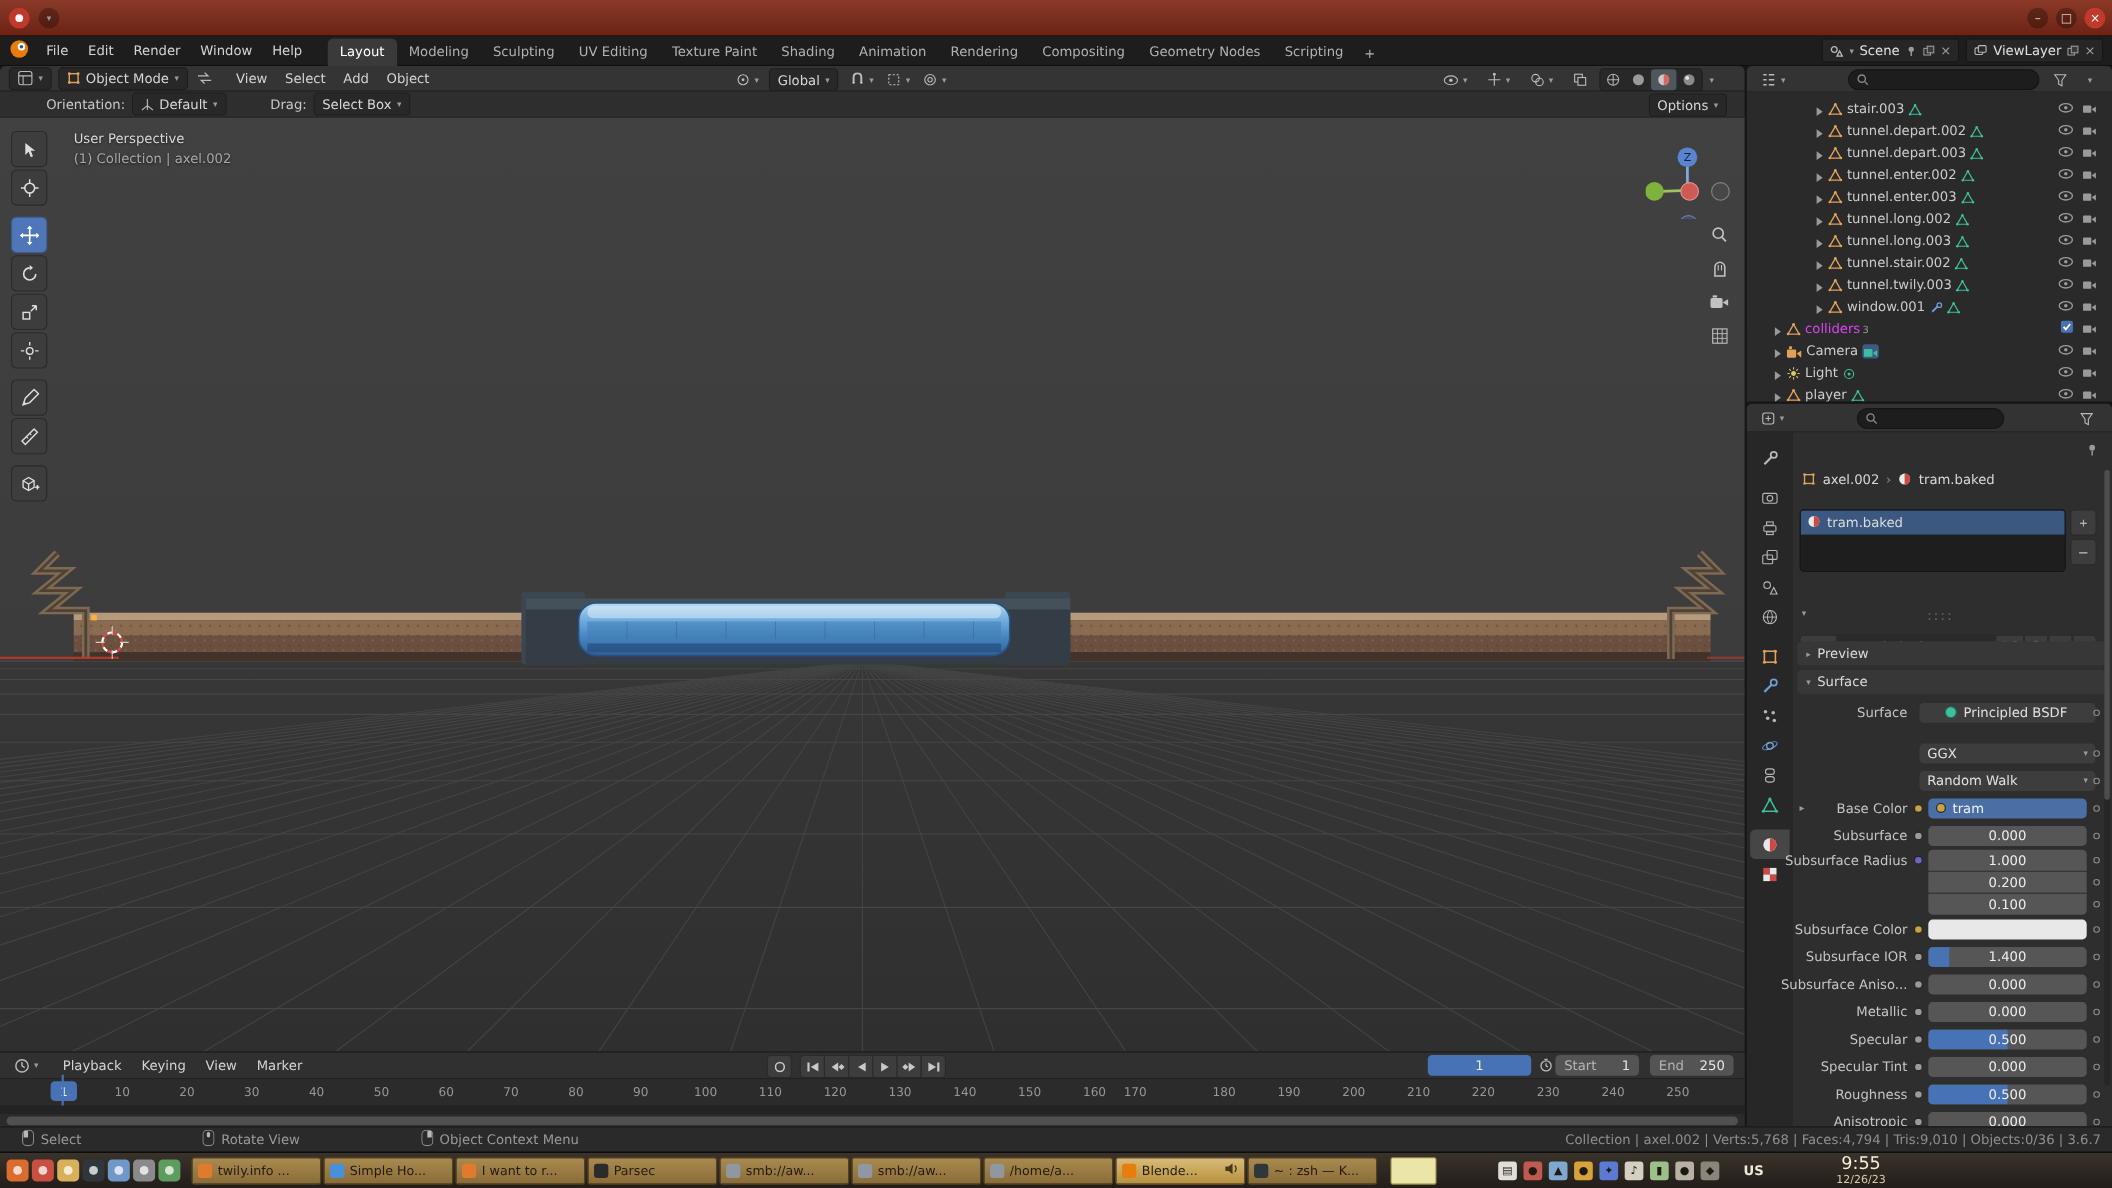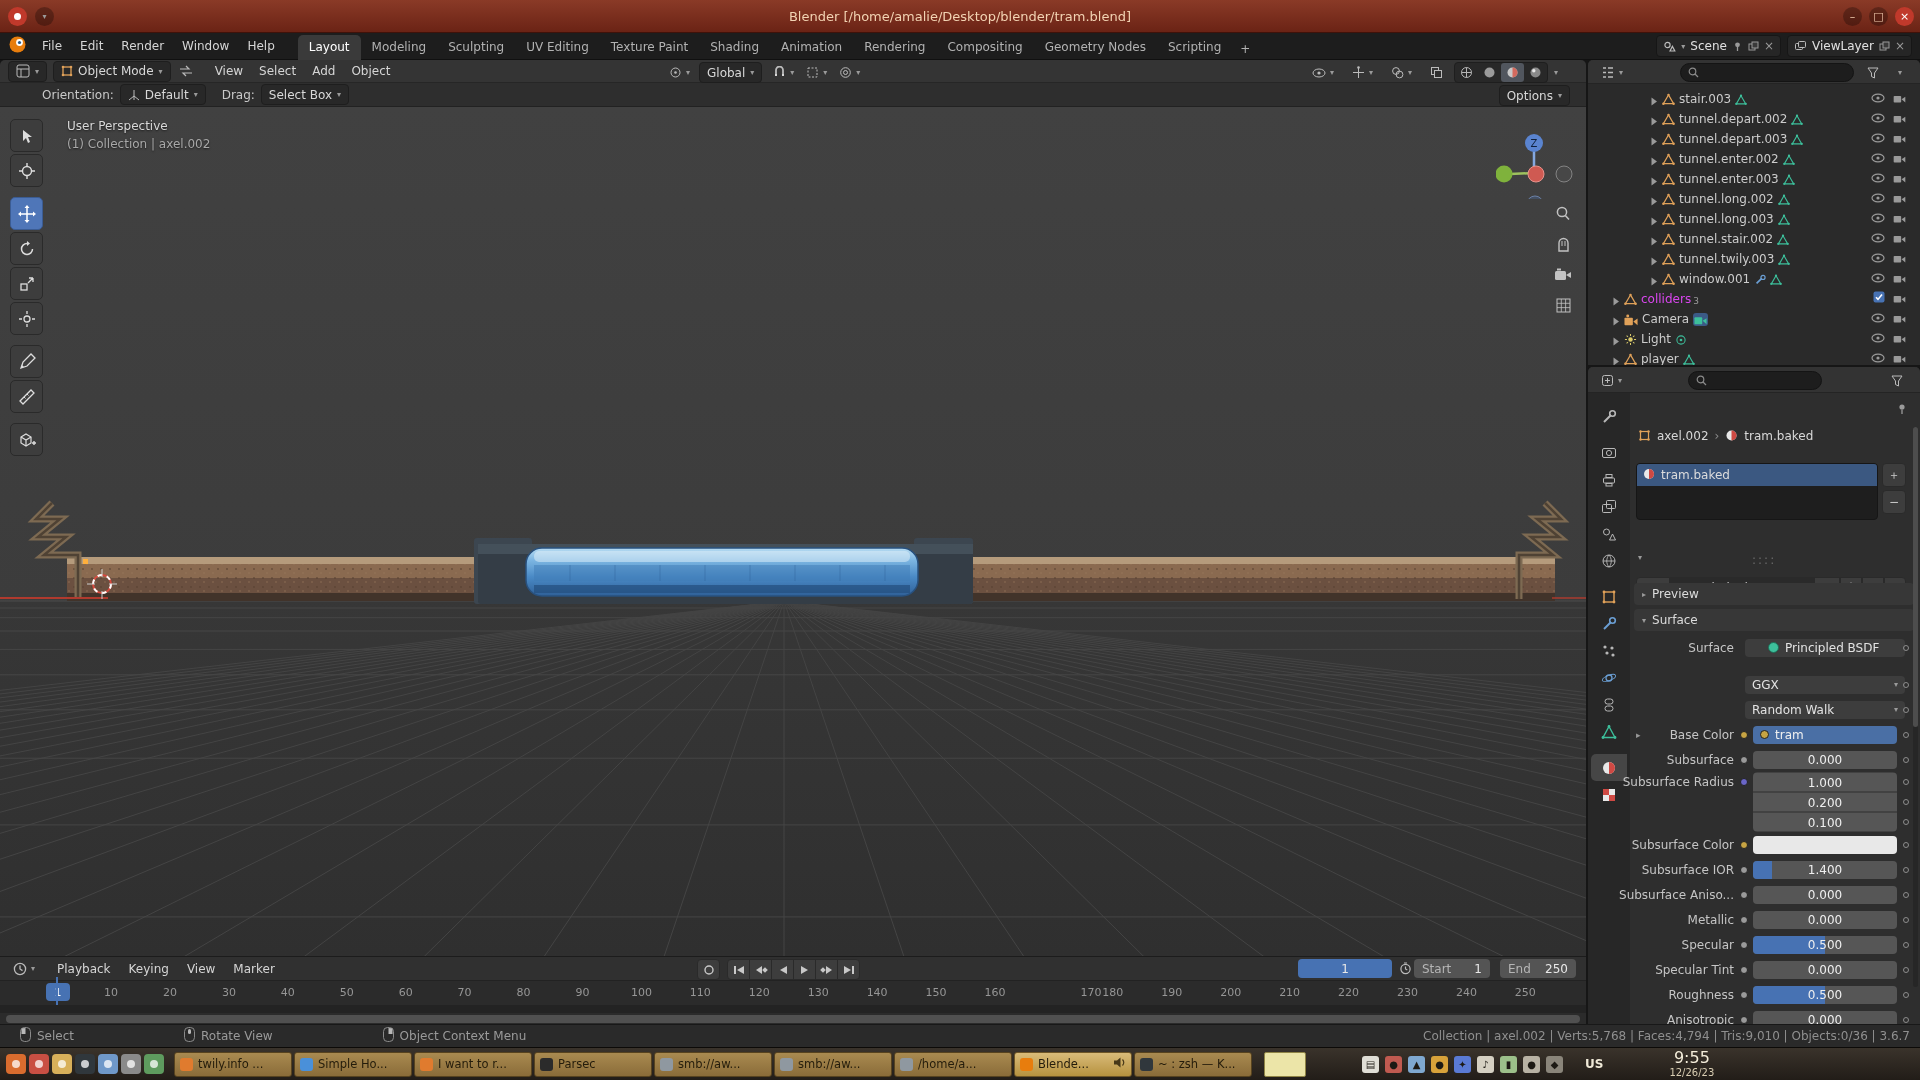--- a/index.html
+++ b/index.html
@@ -158,21 +158,20 @@
 
 <div id="screen">
 
   <div id="titlebar">
     <div class="tb-circle app">
         <span style="width:7px;height:7px;border-radius:50%;background:#fff;"></span>
       </div>
     <div class="tb-circle">
         <span class="chev">▾</span>
       </div>
-    <div id="tb-title">Blender [/home/amalie/Desktop/blender/tram.blend]</div>
     <div id="tb-right">
       <div class="tb-circle">–</div>
       <div class="tb-circle">□</div>
       <div class="tb-circle close">×</div>
     </div>
   </div>
 
   <div id="topbar">
     <span id="blender-logo">
       <svg width="19" height="19" viewBox="0 0 19 19">
@@ -370,21 +369,21 @@
 
       <div id="vp-tools">
         <span class="tool-lbl" style="margin-left:42px;">Orientation:</span>
         <div class="hdr-btn">
           <svg width="12" height="12" viewBox="0 0 12 12">
               <path d="M6 1v10M1 11l5-4M11 11L6 7" stroke="#bbb" fill="none"></path>
             </svg>
           <span>Default</span>
           <span class="chev">▾</span>
         </div>
-        <span class="tool-lbl" style="margin-left:16px;">Drag:</span>
+        <span class="tool-lbl" style="margin-left:40px;">Drag:</span>
         <div class="hdr-btn">
           <span>Select Box</span>
           <span class="chev">▾</span>
         </div>
         <div class="hdr-btn abs" style="right:16px;top:2px;">
           <span>Options</span>
           <span class="chev">▾</span>
         </div>
       </div>
 
@@ -704,21 +703,21 @@
               <div class="tl-tick" style="left: 464.617px;">70</div>
               <div class="tl-tick" style="left: 523.547px;">80</div>
               <div class="tl-tick" style="left: 582.477px;">90</div>
               <div class="tl-tick" style="left: 641.407px;">100</div>
               <div class="tl-tick" style="left: 700.337px;">110</div>
               <div class="tl-tick" style="left: 759.267px;">120</div>
               <div class="tl-tick" style="left: 818.197px;">130</div>
               <div class="tl-tick" style="left: 877.127px;">140</div>
               <div class="tl-tick" style="left: 936.057px;">150</div>
               <div class="tl-tick" style="left: 994.987px;">160</div>
-              <div class="tl-tick" style="left: 1091px;">170</div>
+              <div class="tl-tick" style="left: 1032px;">170</div>
               <div class="tl-tick" style="left: 1112.85px;">180</div>
               <div class="tl-tick" style="left: 1171.78px;">190</div>
               <div class="tl-tick" style="left: 1230.71px;">200</div>
               <div class="tl-tick" style="left: 1289.64px;">210</div>
               <div class="tl-tick" style="left: 1348.57px;">220</div>
               <div class="tl-tick" style="left: 1407.5px;">230</div>
               <div class="tl-tick" style="left: 1466.43px;">240</div>
               <div class="tl-tick" style="left: 1525.36px;">250</div>
             </div>
           <div id="playhead-box">1</div>

